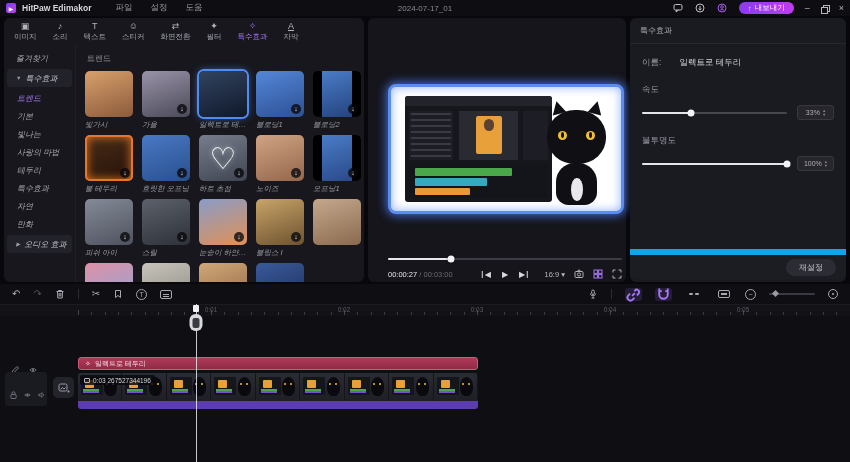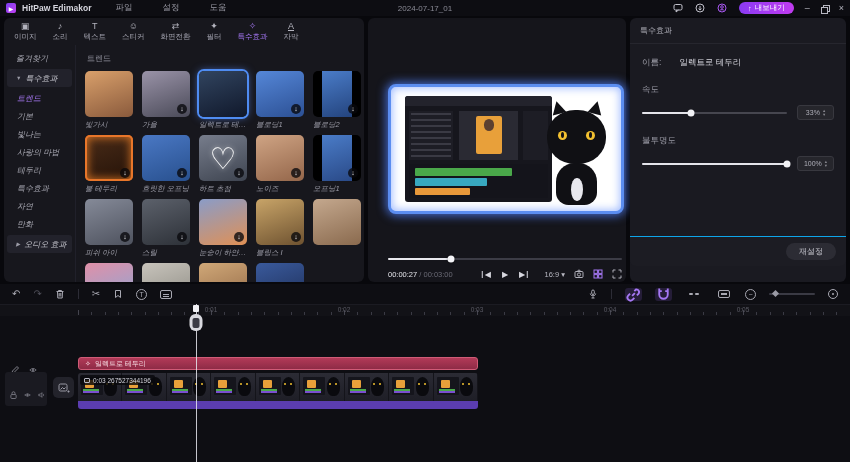--- a/index.html
+++ b/index.html
@@ -4,21 +4,21 @@
 <style>
   * { margin:0; padding:0; box-sizing:border-box; }
   html,body { background:#08080c; }
   body { font-family:"Liberation Sans", sans-serif; }
   .screen { position:relative; width:850px; height:462px; background:#08080c; overflow:hidden; color:#c8c8d0; }
 
   
   .titlebar { position:absolute; left:0; top:0; width:850px; height:16px; background:#0d0d12; display:flex; align-items:center; padding:0 6px; font-size:9px; }
   .logo { width:10px; height:10px; border-radius:2px; background:linear-gradient(135deg,#7b3ff0,#c13ff0); display:flex; align-items:center; justify-content:center; color:#fff; font-size:6px; }
   .app-name { color:#d6d6de; margin-left:6px; font-weight:bold; font-size:8.5px; }
-  .menus { display:flex; gap:30px; margin-left:24px; color:#9a9aa5; font-size:8.5px; }
+  .menus { display:flex; gap:18px; margin-left:24px; color:#9a9aa5; font-size:8.5px; }
   .doc-title { position:absolute; left:0; right:0; text-align:center; color:#8a8a95; font-size:8px; pointer-events:none; }
   .tb-right { margin-left:auto; display:flex; align-items:center; gap:11px; }
   .tb-ic { width:11px; height:11px; color:#c2c2cc; display:flex; align-items:center; justify-content:center; }
   .tb-ic svg { width:10px; height:10px; }
   .tb-ic.account { color:#a858f0; }
   .export-btn { height:12px; border-radius:6px; padding:0 9px; background:linear-gradient(90deg,#8a3bf2,#c13bf0); color:#fff; font-size:7.5px; display:flex; align-items:center; gap:3px; }
   .win-glyph { color:#b8b8c2; font-size:9px; line-height:9px; }
   .win-restore { width:7px; height:7px; position:relative; }
   .win-restore::before { content:""; position:absolute; left:2px; top:0; width:5px; height:5px; border:1px solid #b8b8c2; }
   .win-restore::after { content:""; position:absolute; left:0; top:2px; width:5px; height:5px; border:1px solid #b8b8c2; background:#0d0d12; }
@@ -103,21 +103,21 @@
   .prop-name .k { color:#9a9aa5; }
   .prop-name .v { color:#dadae2; margin-left:18px; }
   .slider-block { margin:15px 12px 0; }
   .sl-label { font-size:8.5px; color:#9a9aa5; }
   .sl-row { display:flex; align-items:center; margin-top:9px; }
   .sl-track { flex:1; height:2px; background:#46464f; border-radius:1px; position:relative; margin-right:10px; }
   .sl-fill { position:absolute; left:0; top:0; bottom:0; background:#e4e4ea; border-radius:1px; }
   .sl-knob { position:absolute; top:50%; width:7px; height:7px; border-radius:50%; background:#f2f2f6; transform:translate(-50%,-50%); }
   .sl-value { width:37px; height:15px; background:#26262c; border:1px solid #38383f; border-radius:3px; display:flex; align-items:center; justify-content:center; gap:3px; font-size:7px; color:#b0b0ba; }
   .stepper { display:flex; flex-direction:column; font-size:4.5px; line-height:4px; color:#8a8a92; }
-  .prop-footer { position:absolute; left:0; right:0; bottom:16px; height:30px; border-top:1px solid #0ea5e9; display:flex; align-items:center; justify-content:flex-end; padding-right:10px; background:#1c1c23; border-radius:0 0 6px 6px; }
+  .prop-footer { position:absolute; left:0; right:0; bottom:3px; height:30px; border-top:6px solid #0ea5e9; display:flex; align-items:center; justify-content:flex-end; padding-right:10px; background:#1c1c23; border-radius:0 0 6px 6px; }
   .reset-btn { height:17px; padding:0 13px; background:#2c2c34; border-radius:9px; font-size:8px; color:#c4c4cc; display:flex; align-items:center; }
 
   
   .timeline { position:absolute; left:0; top:284px; width:850px; height:178px; background:#0e0e13; }
   .tl-toolbar { height:20px; display:flex; align-items:center; padding:0 12px; gap:13px; font-size:10px; color:#a8a8b2; }
   .tl-ic { display:flex; align-items:center; justify-content:center; line-height:10px; }
   .tl-ic svg { width:10px; height:10px; }
   .dim { color:#4e4e58; }
   .sep { width:1px; height:10px; background:#2c2c36; }
   .circ { width:11px; height:11px; border:1px solid currentColor; border-radius:50%; font-size:7px; line-height:9px; text-align:center; }

